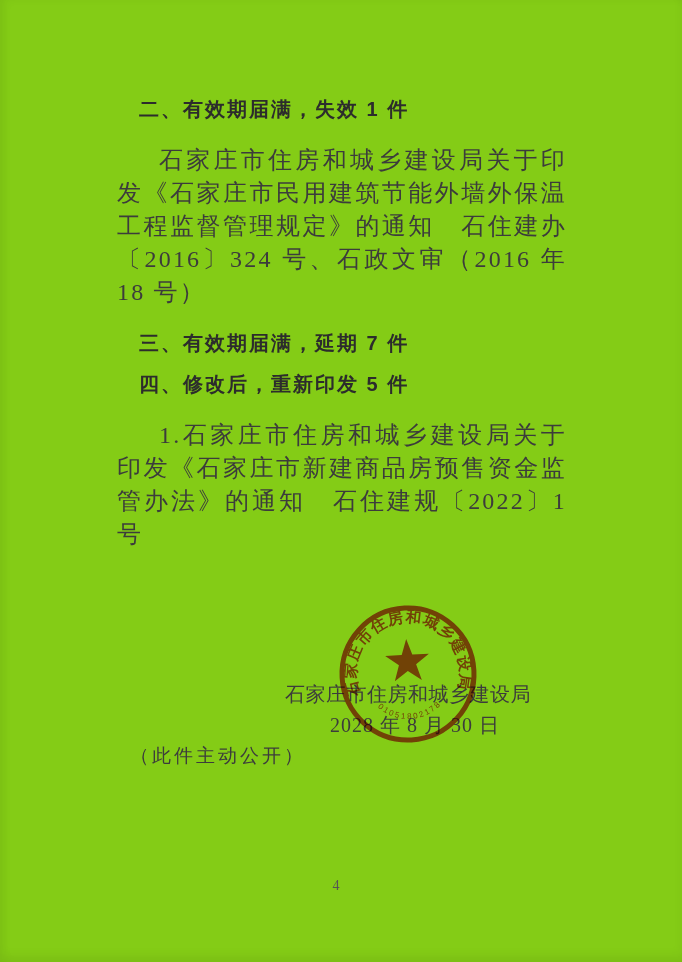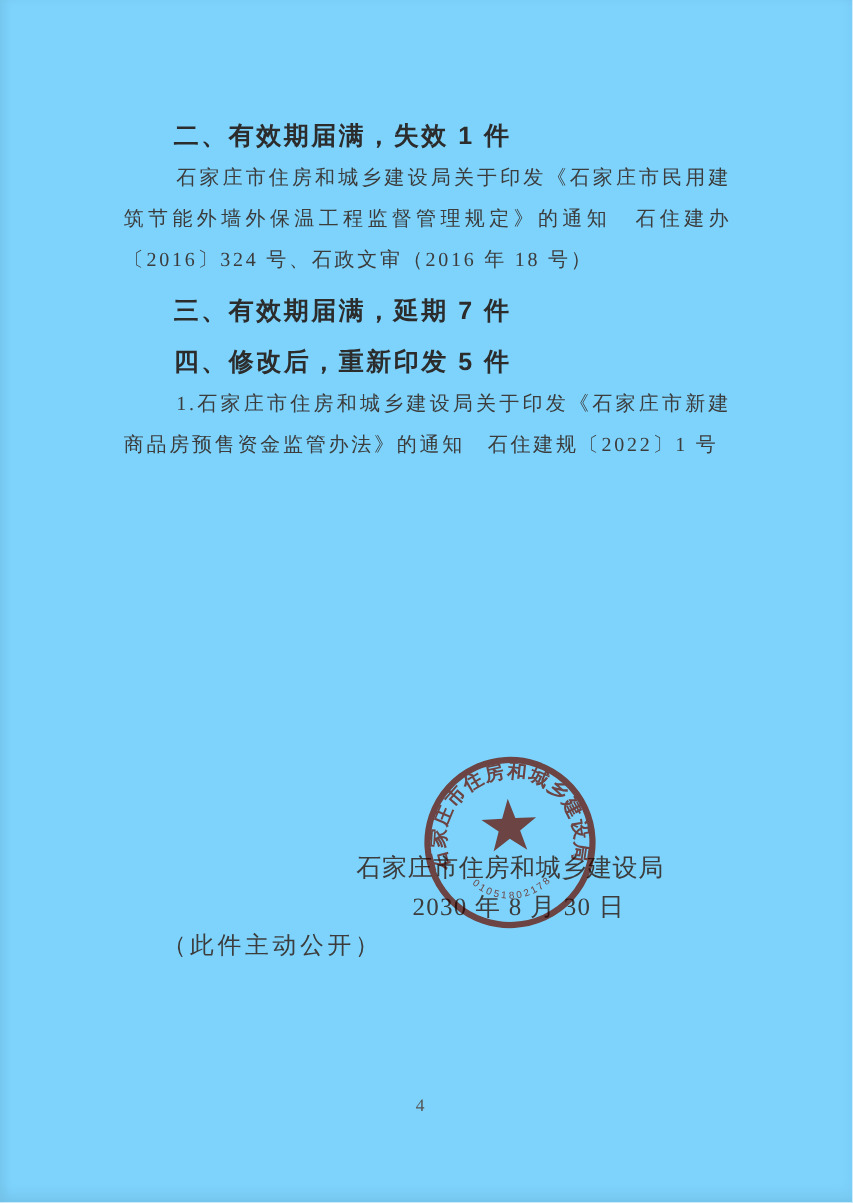--- a/index.html
+++ b/index.html
@@ -4,21 +4,21 @@
 <style>
   html, body {
     margin: 0;
     padding: 0;
     background: #ffffff;
   }
   .page {
     position: relative;
     width: 682px;
     height: 962px;
-    background: #7dd3fc;
+    background: #84cc16;
     overflow: hidden;
     font-family: "Liberation Serif", serif;
     color: #3a3a3a;
     box-shadow: inset 5px 0 8px rgba(0,0,0,0.035), inset 0 -7px 10px rgba(0,0,0,0.05);
   }
   .content {
     position: absolute;
     left: 99px;
     top: 85px;
     width: 486px;
@@ -27,23 +27,23 @@
     font-family: "Liberation Sans", sans-serif;
     font-weight: bold;
     color: #2c2c2c;
     font-size: 20px;
     line-height: 33px;
     margin: 8px 0 0 0;
     text-indent: 40px;
     letter-spacing: 2px;
   }
   .content p {
-    font-size: 16px;
+    font-size: 24px;
     line-height: 33px;
-    margin: 0;
+    margin: 18px;
     text-indent: 42px;
     letter-spacing: 2.2px;
     text-align: justify;
     color: #3c3c3c;
   }
   .sig-agency {
     position: absolute;
     left: 408px;
     top: 681px;
     transform: translateX(-50%);
@@ -99,21 +99,21 @@
     <p>石家庄市住房和城乡建设局关于印发《石家庄市民用建筑节能外墙外保温工程监督管理规定》的通知　石住建办〔2016〕324 号、石政文审（2016 年 18 号）</p>
 
     <h2>三、有效期届满，延期 7 件</h2>
 
     <h2>四、修改后，重新印发 5 件</h2>
     <p>1.石家庄市住房和城乡建设局关于印发《石家庄市新建商品房预售资金监管办法》的通知　石住建规〔2022〕1 号</p>
   </div>
 
   <div class="sig-agency">石家庄市住房和城乡建设局</div>
 
-  <div class="sig-date">2030 年 8 月 30 日</div>
+  <div class="sig-date">2028 年 8 月 30 日</div>
 
   <svg class="seal" viewBox="0 0 150 150" xmlns="http://www.w3.org/2000/svg">
     <defs>
       <path id="sealArc" d="M 29.97 101 A 52 52 0 1 1 120.03 101" fill="none"></path>
       <path id="sealCodeArc" d="M 36.03 97.5 A 45 45 0 0 0 113.97 97.5" fill="none"></path>
     </defs>
     <circle cx="75" cy="75" r="66" fill="none" stroke="#d53a2a" stroke-width="5"></circle>
     <path d="M75 40 L80.3 55.7 L96.9 55.9 L83.6 65.8 L88.5 81.6 L75 72 L61.5 81.6 L66.4 65.8 L53.1 55.9 L69.7 55.7 Z" fill="#d53a2a"></path>
     <text font-size="15.5" fill="#d53a2a" letter-spacing="1.2" font-family="Liberation Serif, serif" font-weight="bold">
       <textPath href="#sealArc" startOffset="50%" text-anchor="middle">石家庄市住房和城乡建设局</textPath>

